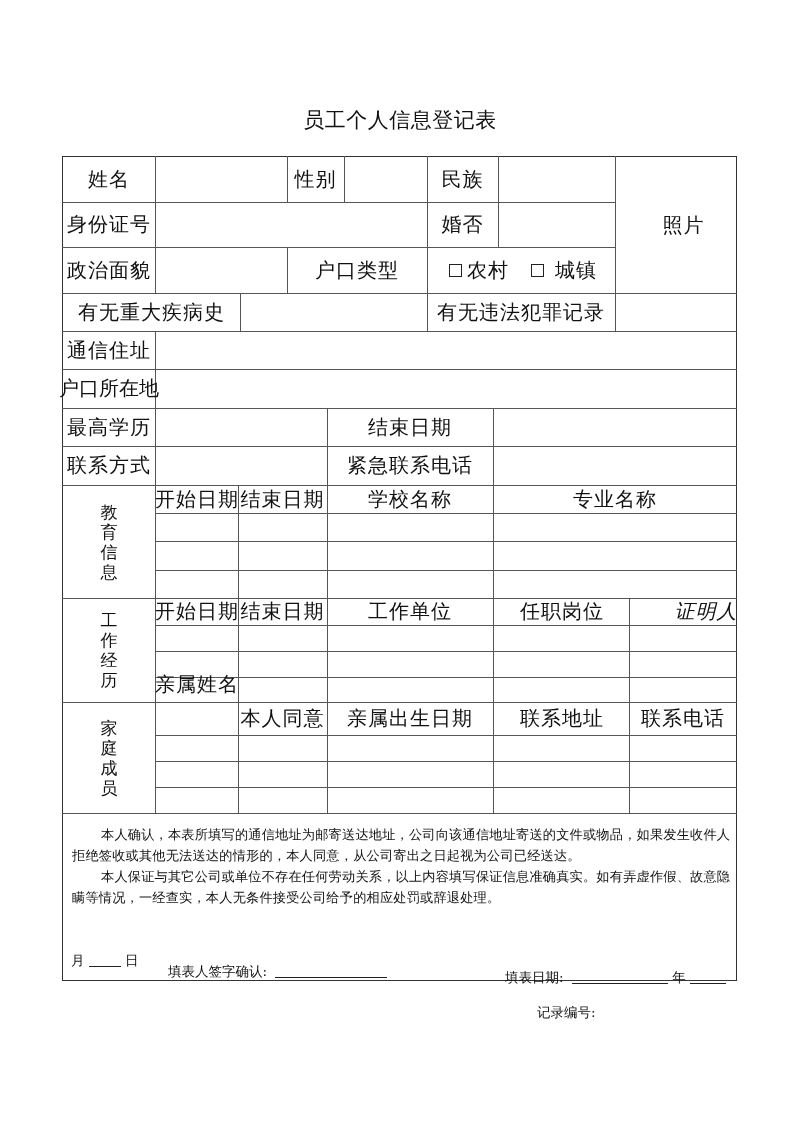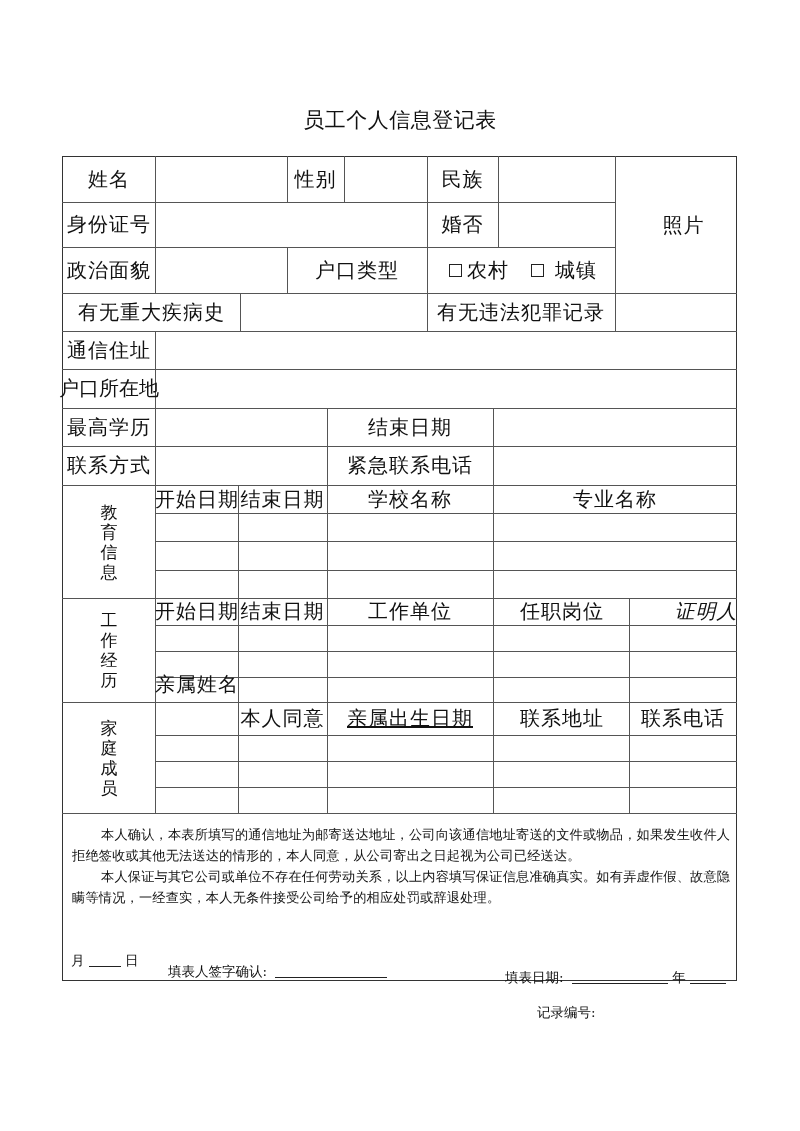--- a/index.html
+++ b/index.html
@@ -153,21 +153,21 @@
 <div class="cell" style="left:653px;top:598px;width:106px;height:27px;font-style:italic;">证明人</div>
 
 <div class="cell vert" style="left:63px;top:702px;width:92px;height:111px;">
   <span>家</span>
   <span>庭</span>
   <span>成</span>
   <span>员</span>
 </div>
 <div class="cell" style="left:156px;top:668px;width:82px;height:33px;font-family:Liberation Mono, monospace;">亲属姓名</div>
 <div class="cell" style="left:238px;top:702px;width:89px;height:33px;">本人同意</div>
-<div class="cell" style="left:327px;top:702px;width:166px;height:33px;text-decoration:underline;">亲属出生日期</div>
+<div class="cell" style="left:327px;top:702px;width:166px;height:33px;">亲属出生日期</div>
 <div class="cell" style="left:494px;top:702px;width:136px;height:33px;">联系地址</div>
 <div class="cell" style="left:630px;top:702px;width:106px;height:33px;">联系电话</div>
 
 <div id="input-cells">
     <div class="input-cell" style="left: 156px; width: 82px; top: 514px; height: 27px;"></div>
     <div class="input-cell" style="left: 239px; width: 88px; top: 514px; height: 27px;"></div>
     <div class="input-cell" style="left: 328px; width: 165px; top: 514px; height: 27px;"></div>
     <div class="input-cell" style="left: 494px; width: 243px; top: 514px; height: 27px;"></div>
     <div class="input-cell" style="left: 156px; width: 82px; top: 542px; height: 28px;"></div>
     <div class="input-cell" style="left: 239px; width: 88px; top: 542px; height: 28px;"></div>

